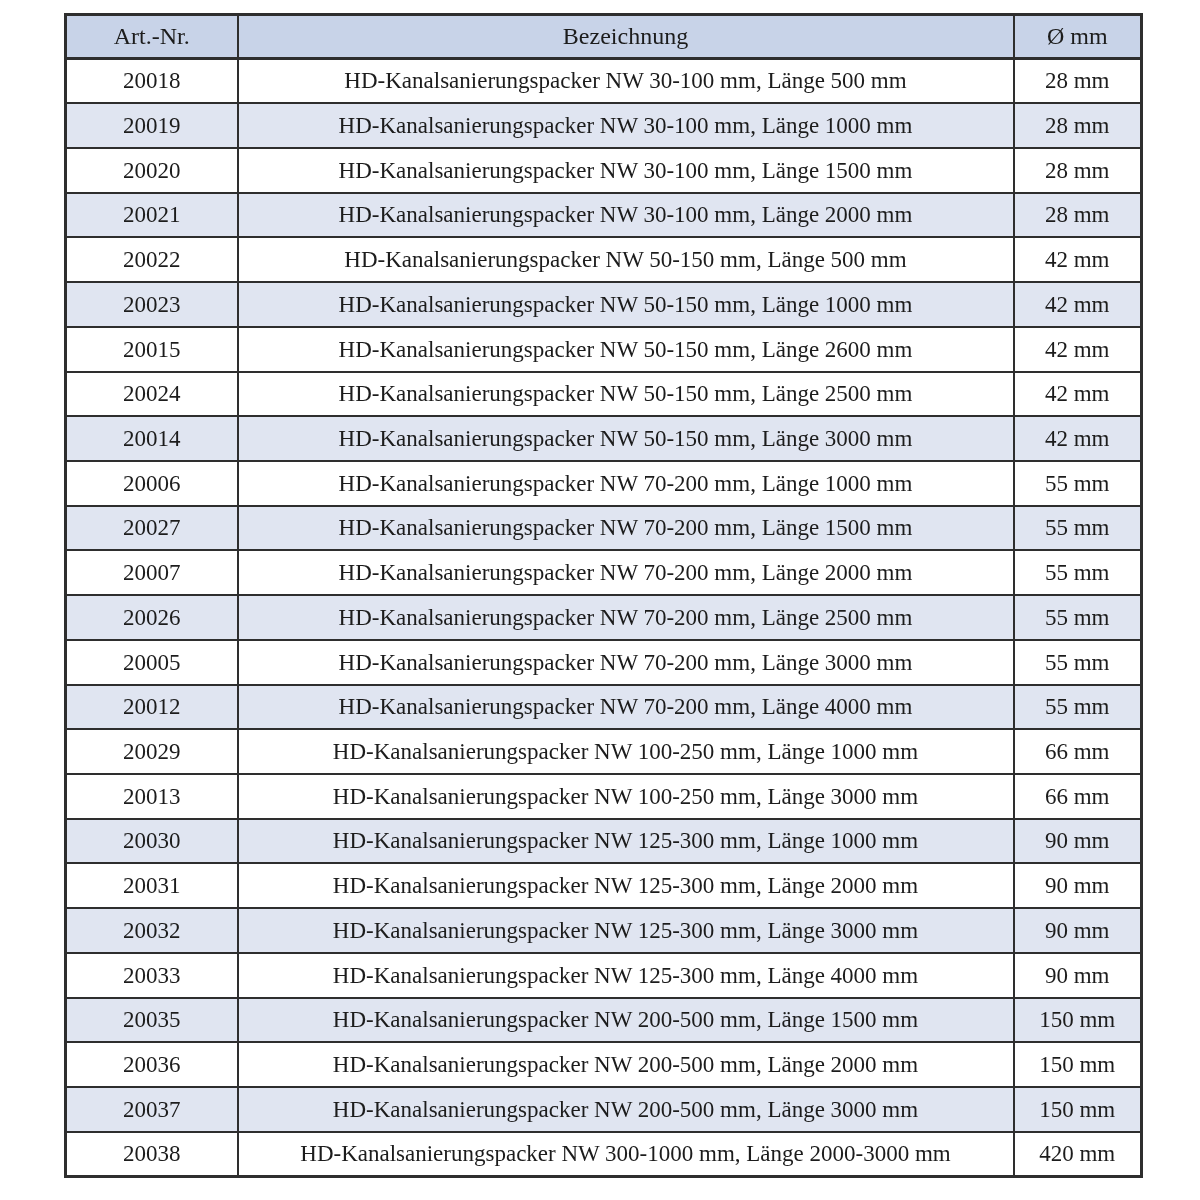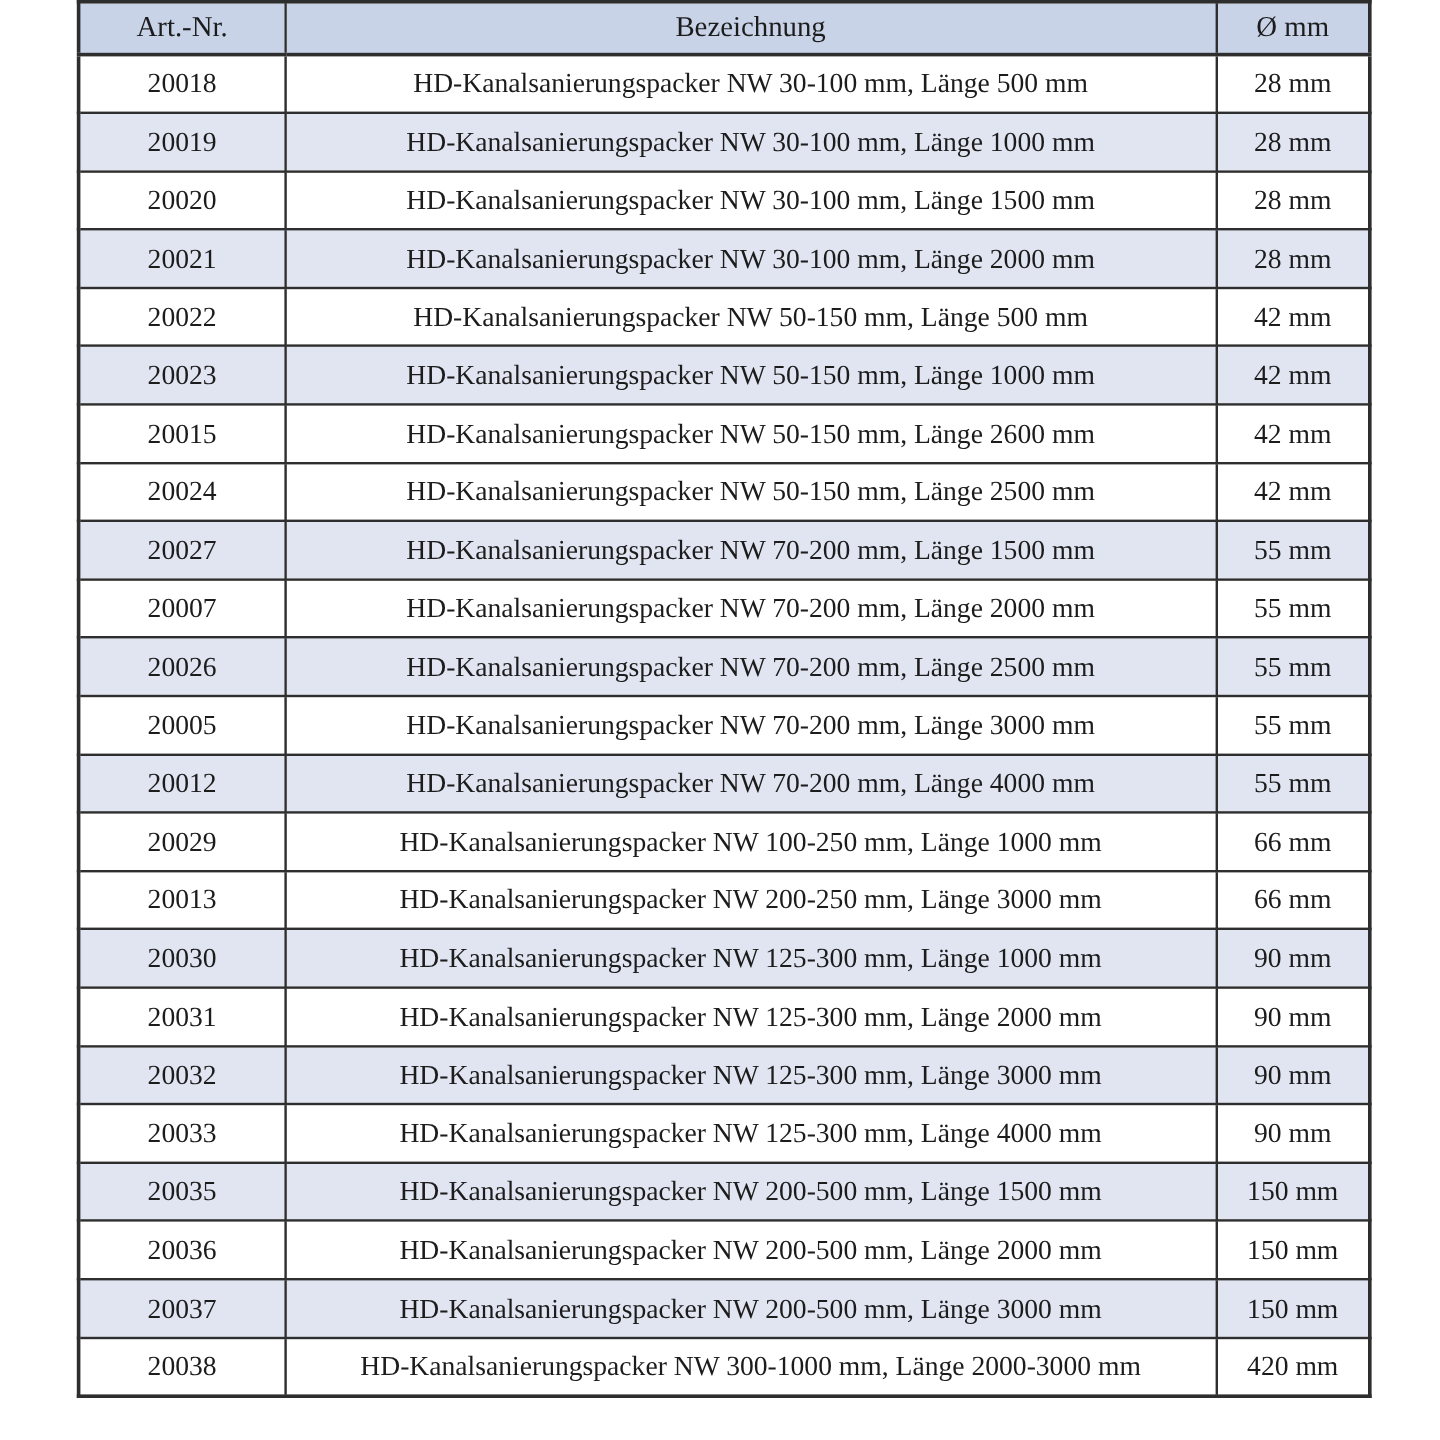--- a/index.html
+++ b/index.html
@@ -21,21 +21,21 @@
   }
   .page {
     position: relative;
     width: 1200px;
     height: 1200px;
     overflow: hidden;
   }
   table.product-table {
     position: absolute;
     left: 64px;
-    top: 0;
+    top: 13px;
     width: 1076px;
     height: 1165px;
     border-collapse: collapse;
     table-layout: fixed;
     border: 3px solid var(--border);
   }
   col.col-art { width: 172px; }
   col.col-bez { width: 776px; }
   col.col-dia { width: 128px; }
   th, td {
@@ -111,20 +111,30 @@
     <td>20015</td>
     <td>HD-Kanalsanierungspacker NW 50-150 mm, Länge 2600 mm</td>
     <td>42 mm</td>
   </tr>
         <tr>
     <td>20024</td>
     <td>HD-Kanalsanierungspacker NW 50-150 mm, Länge 2500 mm</td>
     <td>42 mm</td>
   </tr>
         <tr class="alt">
+    <td>20014</td>
+    <td>HD-Kanalsanierungspacker NW 50-150 mm, Länge 3000 mm</td>
+    <td>42 mm</td>
+  </tr>
+        <tr>
+    <td>20006</td>
+    <td>HD-Kanalsanierungspacker NW 70-200 mm, Länge 1000 mm</td>
+    <td>55 mm</td>
+  </tr>
+        <tr class="alt">
     <td>20027</td>
     <td>HD-Kanalsanierungspacker NW 70-200 mm, Länge 1500 mm</td>
     <td>55 mm</td>
   </tr>
         <tr>
     <td>20007</td>
     <td>HD-Kanalsanierungspacker NW 70-200 mm, Länge 2000 mm</td>
     <td>55 mm</td>
   </tr>
         <tr class="alt">
@@ -142,21 +152,21 @@
     <td>HD-Kanalsanierungspacker NW 70-200 mm, Länge 4000 mm</td>
     <td>55 mm</td>
   </tr>
         <tr>
     <td>20029</td>
     <td>HD-Kanalsanierungspacker NW 100-250 mm, Länge 1000 mm</td>
     <td>66 mm</td>
   </tr>
         <tr>
     <td>20013</td>
-    <td>HD-Kanalsanierungspacker NW 200-250 mm, Länge 3000 mm</td>
+    <td>HD-Kanalsanierungspacker NW 100-250 mm, Länge 3000 mm</td>
     <td>66 mm</td>
   </tr>
         <tr class="alt">
     <td>20030</td>
     <td>HD-Kanalsanierungspacker NW 125-300 mm, Länge 1000 mm</td>
     <td>90 mm</td>
   </tr>
         <tr>
     <td>20031</td>
     <td>HD-Kanalsanierungspacker NW 125-300 mm, Länge 2000 mm</td>

